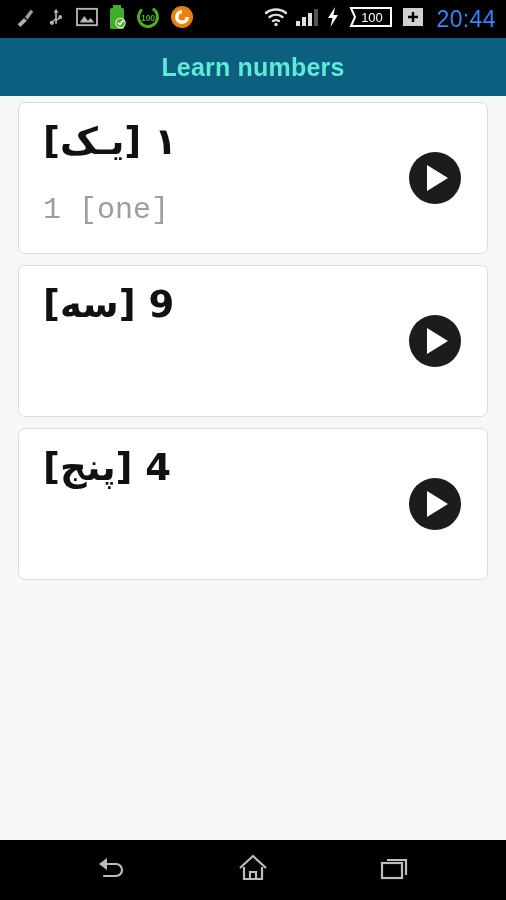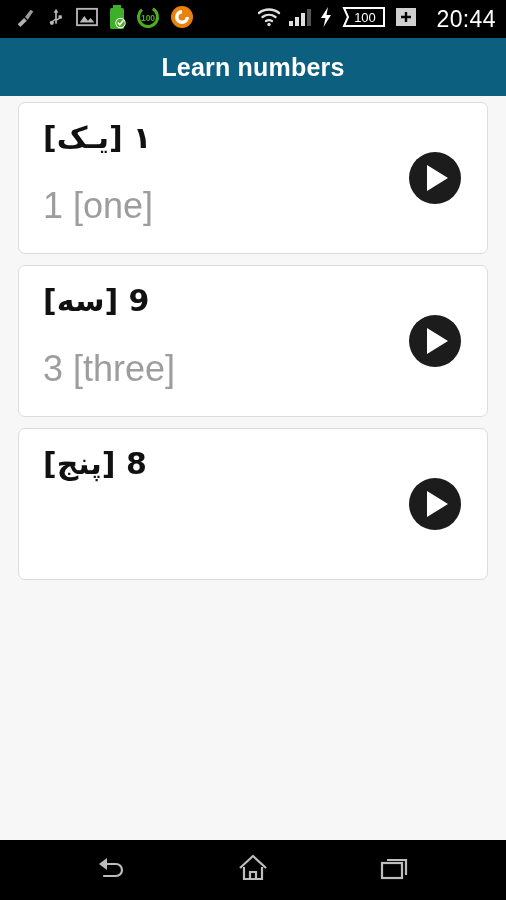--- a/index.html
+++ b/index.html
@@ -15,58 +15,58 @@
   .statusbar {
     position:absolute; top:0; left:0; width:506px; height:38px;
     background:#000; display:flex; align-items:center;
     padding:0 10px 0 14px;
     gap:36px;
   }
   .sb-left { display:flex; align-items:center; gap:10px; }
   .sb-right { display:flex; align-items:center; gap:7px; margin-left:auto; }
   .sb-icon { display:block; }
   .sb-clock {
-    color:#ffffff; font-size:23px; letter-spacing:0.4px;
-    font-family:"Liberation Sans",sans-serif; margin-left:12px;
+    color:#3b82f6; font-size:23px; letter-spacing:0.4px;
+    font-family:"Liberation Sans",sans-serif; margin-left:5px;
   }
 
   
   .titlebar {
     position:absolute; top:38px; left:0; width:506px; height:58px;
     background:#0d5f80; display:flex; align-items:center; justify-content:center;
   }
   .titlebar-text {
-    color:#ffffff; font-size:25px; font-weight:bold; letter-spacing:0.2px;
+    color:#5eead4; font-size:25px; font-weight:bold; letter-spacing:0.2px;
   }
 
   
   .list {
     position:absolute; top:96px; left:0; width:506px; height:744px;
     overflow:hidden; background:#f7f7f7; padding-top:6px;
   }
   .card {
     position:relative;
     margin:0 18px 11px 18px;
     background:#ffffff;
     border:1px solid #dcdcdc;
     border-radius:7px;
     height:152px;
     padding:16px 20px 0 24px;
   }
   .card-native {
-    font-size:30px; color:#111111; font-weight:bold;
+    font-size:37px; color:#111111; font-weight:bold;
     direction:rtl; text-align:left;
     font-family:"DejaVu Sans","Liberation Sans",sans-serif;
     line-height:1.25;
     unicode-bidi:bidi-override;
   }
   .card-latin {
     position:absolute; left:24px; bottom:26px;
-    font-size:36px; color:#9d9d9d;
-    font-family:Liberation Sans, sans-serif;
+    font-size:30px; color:#9d9d9d;
+    font-family:Liberation Mono, monospace;
   }
   .play-btn {
     position:absolute; right:26px; top:50%;
     transform:translateY(-50%);
     width:52px; height:52px; border-radius:50%;
     background:#1c1c1c;
     display:flex; align-items:center; justify-content:center;
   }
   .play-tri {
     width:0; height:0; margin-left:5px;
@@ -182,29 +182,28 @@
       <div class="card-native">۱ [یـک]</div>
       <div class="card-latin">1 [one]</div>
       <div class="play-btn">
         <span class="play-tri"></span>
       </div>
     </div>
 
 
     <div class="card">
       <div class="card-native">9 [سه]</div>
-      <div class="card-latin">3 [three]</div>
       <div class="play-btn">
         <span class="play-tri"></span>
       </div>
     </div>
 
 
     <div class="card">
-      <div class="card-native">8 [پنج]</div>
+      <div class="card-native">4 [پنج]</div>
 
       <div class="play-btn">
         <span class="play-tri"></span>
       </div>
     </div>
 
   </div>
 
   <div class="navbar">
     <div class="nav-btn">

